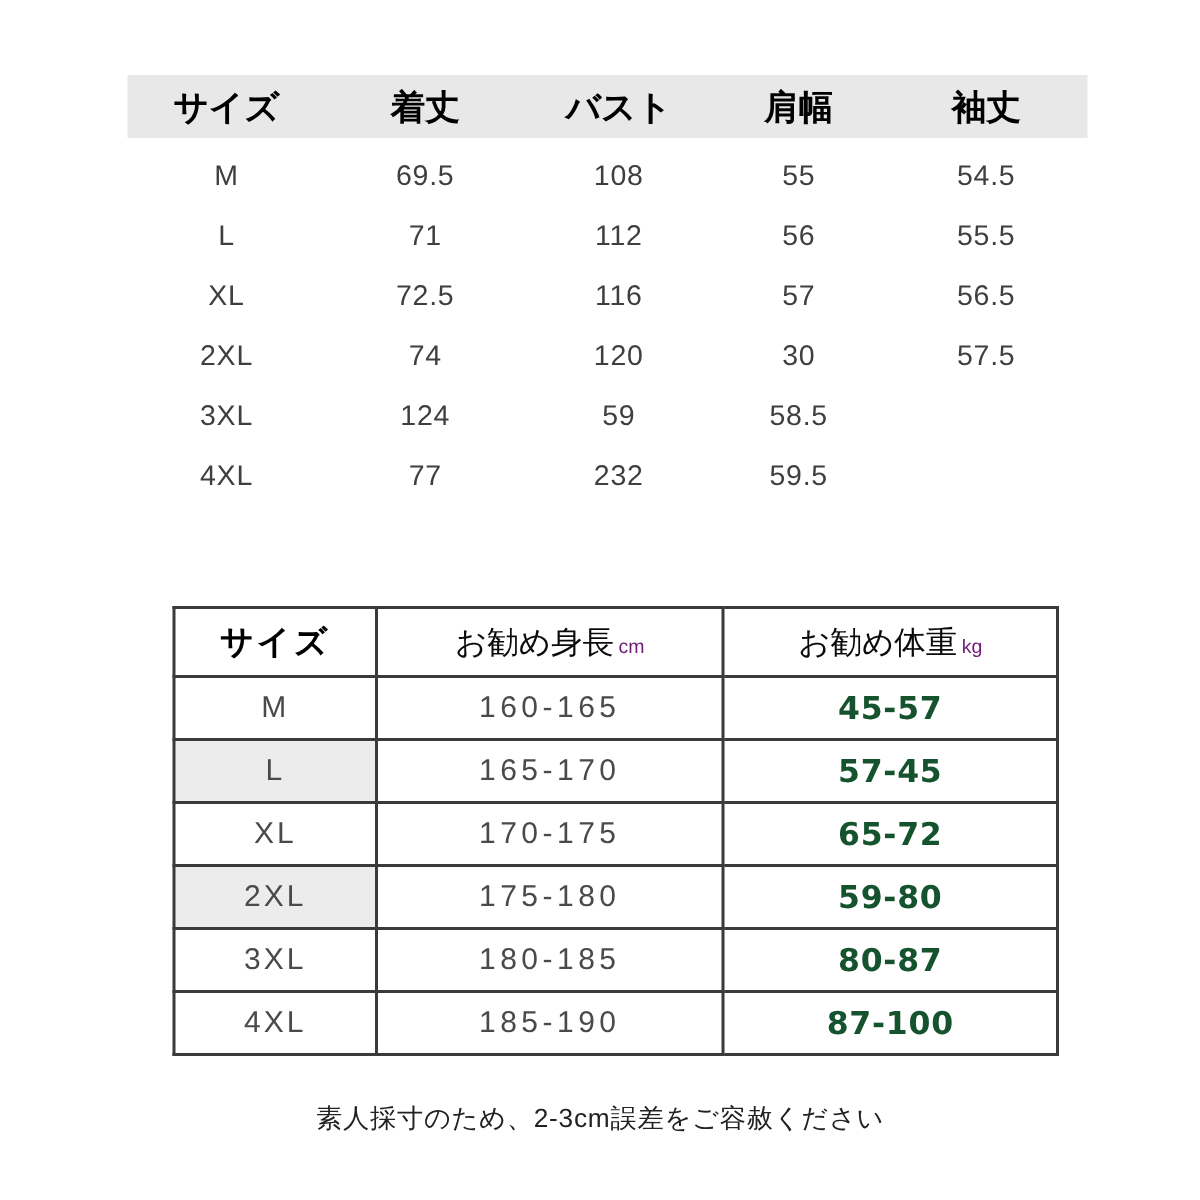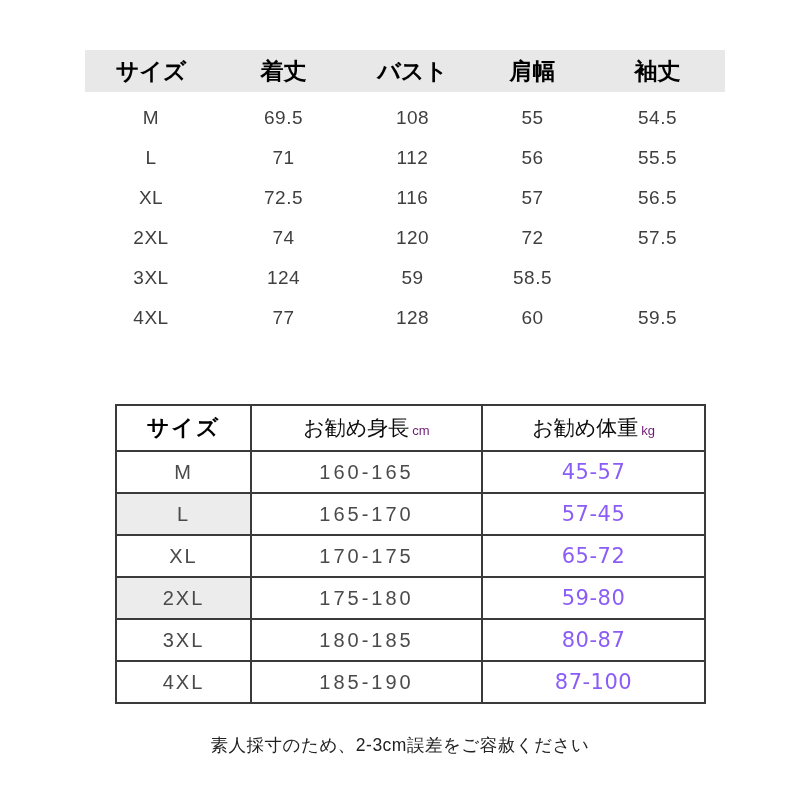--- a/index.html
+++ b/index.html
@@ -72,21 +72,21 @@
     font-size: 13px; font-weight: 400; color: #701a75; margin-left: 3px;
   }
   td.size-cell {
     font-size: 20px; color: #4a4a4a; letter-spacing: 2px;
   }
   td.size-cell.shaded { background: #ececec; }
   td.height-cell {
     font-size: 20px; color: #4a4a4a; letter-spacing: 3px;
   }
   td.weight-cell {
-    font-size: 21px; color: #8b5cf6; font-weight: 400; letter-spacing: 0.5px;
+    font-size: 21px; color: #14532d; font-weight: 700; letter-spacing: 0.5px;
     font-family: "DejaVu Sans", "Liberation Sans", sans-serif;
   }
 
   
   .footnote {
     position: absolute;
     left: 0; top: 733px;
     width: 800px;
     text-align: center;
     font-size: 17.5px;
@@ -126,34 +126,33 @@
         <div class="cell">XL</div>
         <div class="cell">72.5</div>
         <div class="cell">116</div>
         <div class="cell">57</div>
         <div class="cell">56.5</div>
       </div>
       <div class="meas-grid meas-row">
         <div class="cell">2XL</div>
         <div class="cell">74</div>
         <div class="cell">120</div>
-        <div class="cell">72</div>
+        <div class="cell">30</div>
         <div class="cell">57.5</div>
       </div>
       <div class="meas-grid meas-row">
         <div class="cell">3XL</div>
         <div class="cell">124</div>
         <div class="cell">59</div>
         <div class="cell">58.5</div>
       </div>
       <div class="meas-grid meas-row">
         <div class="cell">4XL</div>
         <div class="cell">77</div>
-        <div class="cell">128</div>
-        <div class="cell">60</div>
+        <div class="cell">232</div>
         <div class="cell">59.5</div>
       </div>
     </div>
   </div>
 
   <table class="rec-table">
     <colgroup>
         <col class="c1">
         <col class="c2">
         <col class="c3">

